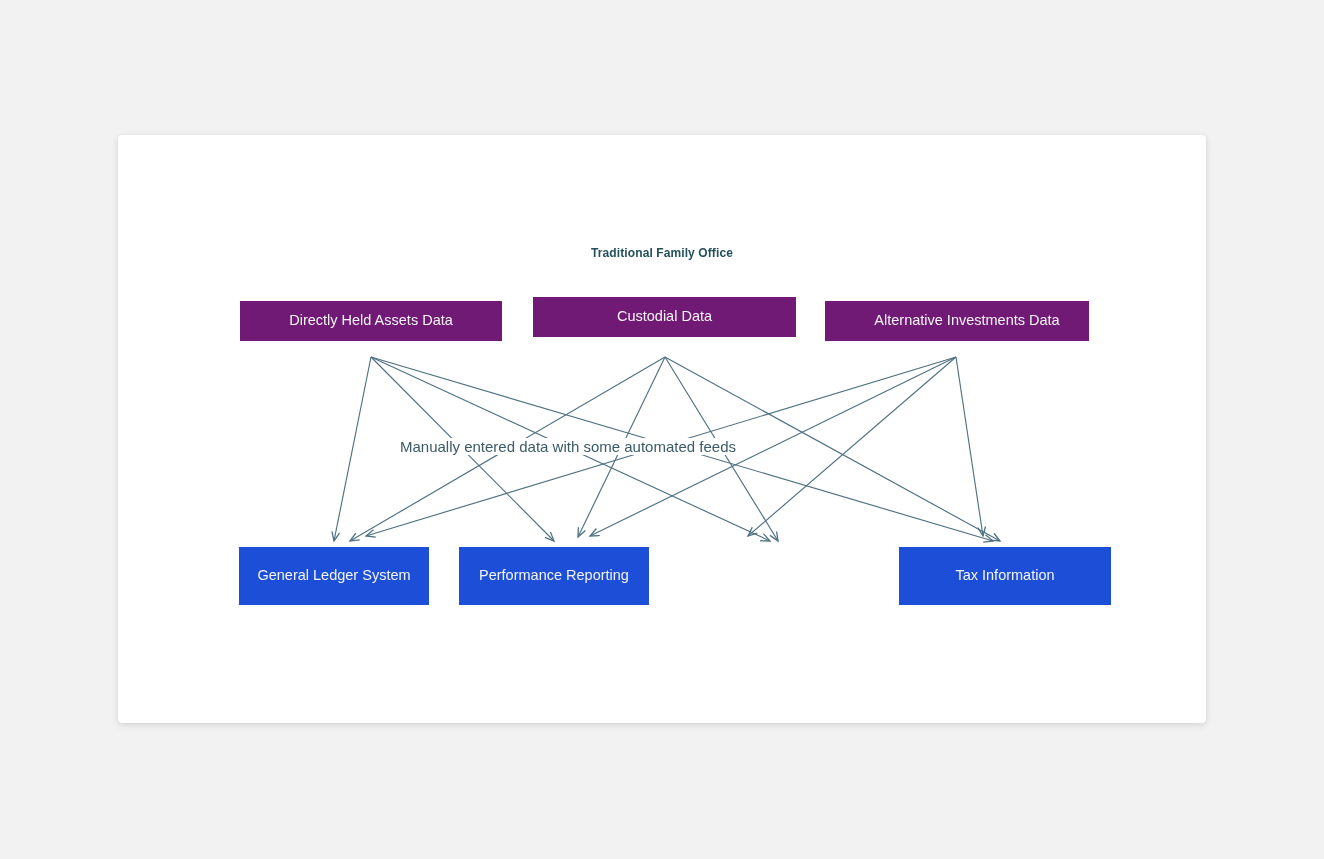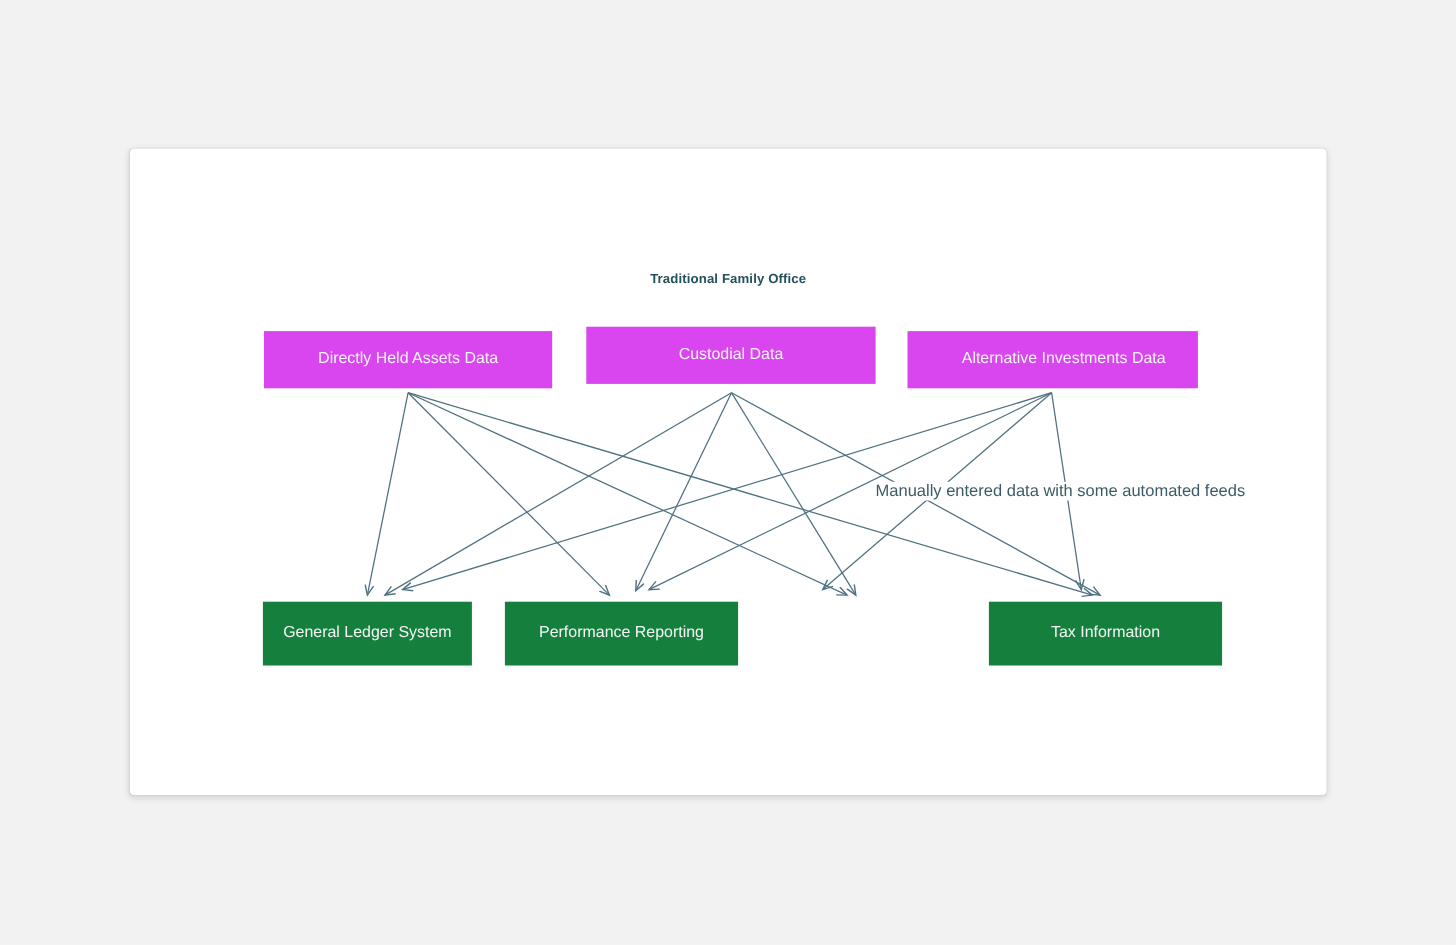--- a/index.html
+++ b/index.html
@@ -56,40 +56,40 @@
     align-items: center;
     justify-content: center;
     color: #f3f5f5;
     font-size: 14.5px;
     text-align: center;
     line-height: 1.2;
     box-sizing: border-box;
     padding: 2px 8px;
   }
   .node.source {
-    background: #d946ef;
-    height: 52px;
+    background: #701a75;
+    height: 40px;
   }
   .node.target {
-    background: #15803d;
+    background: #1d4ed8;
     height: 58px;
   }
   .n-src-0 { left: 240px; top: 301px; width: 262px; }
   .n-src-1 { left: 533px; top: 297px; width: 263px; }
   .n-src-2 { left: 825px; top: 301px; width: 264px; padding-left: 28px; }
   .n-tgt-0 { left: 239px; top: 547px; width: 190px; }
-  .n-tgt-1 { left: 459px; top: 547px; width: 212px; }
+  .n-tgt-1 { left: 459px; top: 547px; width: 190px; }
   .n-tgt-2 { left: 679px; top: 547px; width: 190px; }
   .n-tgt-3 { left: 899px; top: 547px; width: 212px; }
   .flow-label {
     position: absolute;
     left: 0;
     top: 438px;
     width: 1136px;
-    text-align: right;
+    text-align: center;
     font-size: 15px;
     color: #3b5b66;
     background: transparent;
   }
   .flow-label span {
     background: #ffffff;
     padding: 0 4px;
   }
   svg.edges {
     position: absolute;

